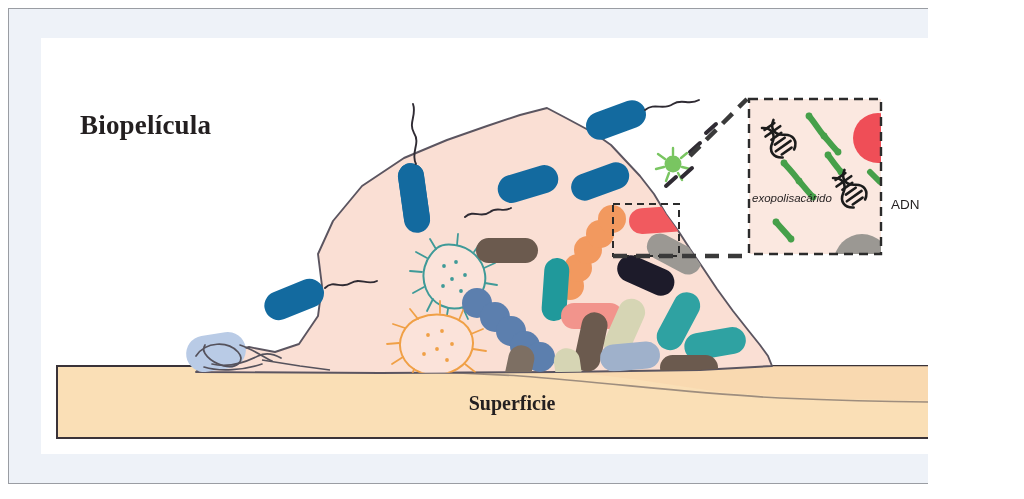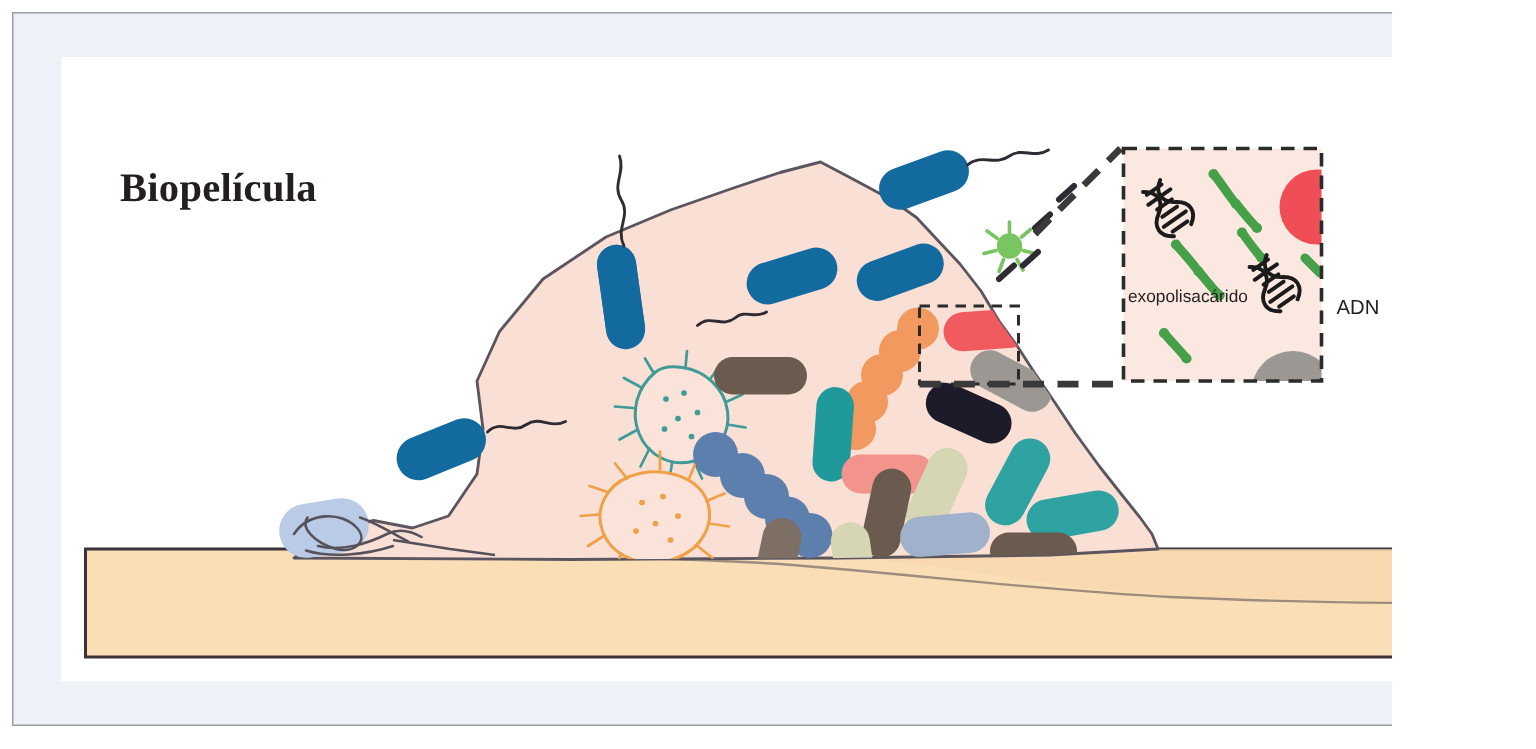--- a/index.html
+++ b/index.html
@@ -23,21 +23,21 @@
     font-family:"Liberation Serif",serif;font-weight:bold;
     font-size:27px;color:#231f20;letter-spacing:.2px;
   }
   .title-surface{
     position:absolute;left:0;top:392px;width:1024px;text-align:center;
     font-family:"Liberation Serif",serif;font-weight:bold;
     font-size:20px;color:#231f20;
   }
   .lbl-exo{
     position:absolute;left:752px;top:192px;
-    font-family:"Liberation Sans",sans-serif;font-size:11.5px;color:#231f20;
+    font-family:"Liberation Sans",sans-serif;font-size:11.5px;color:#231f20;font-style:italic;
   }
   .lbl-adn{
     position:absolute;left:891px;top:197px;
     font-family:"Liberation Sans",sans-serif;font-size:13.5px;color:#231f20;
   }
 </style>
 </head>
 <body>
 
 <div id="figure">
@@ -302,18 +302,19 @@
         </g>
       </g>
 
       <rect x="749" y="99" width="132" height="155" fill="none" stroke="#2b2b2b" stroke-width="2.4" stroke-dasharray="9 6"></rect>
     </g>
 
   </svg>
 
   <div class="title-biofilm">Biopelícula</div>
 
+  <div class="title-surface">Superficie</div>
 
   <div class="lbl-exo">exopolisacárido</div>
 
   <div class="lbl-adn">ADN</div>
 
 </div>
 
 </body></html>

